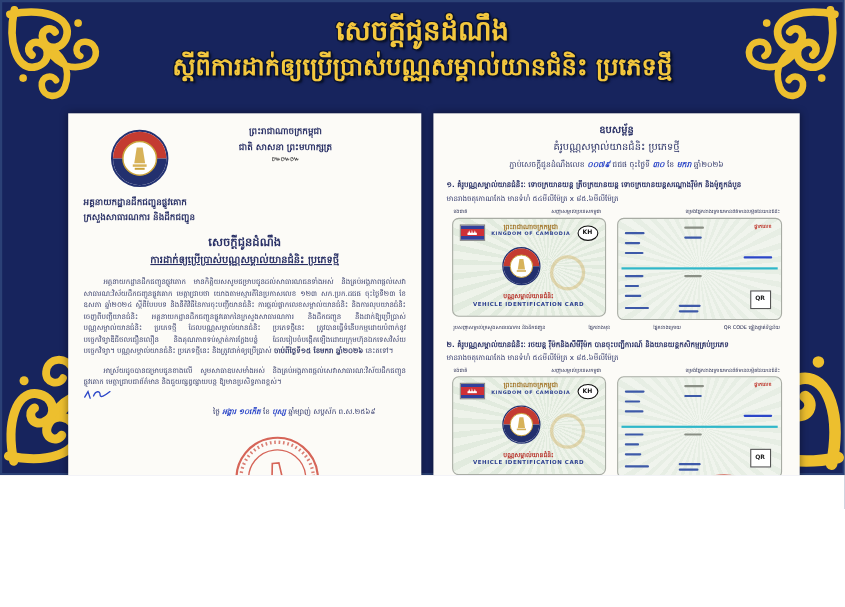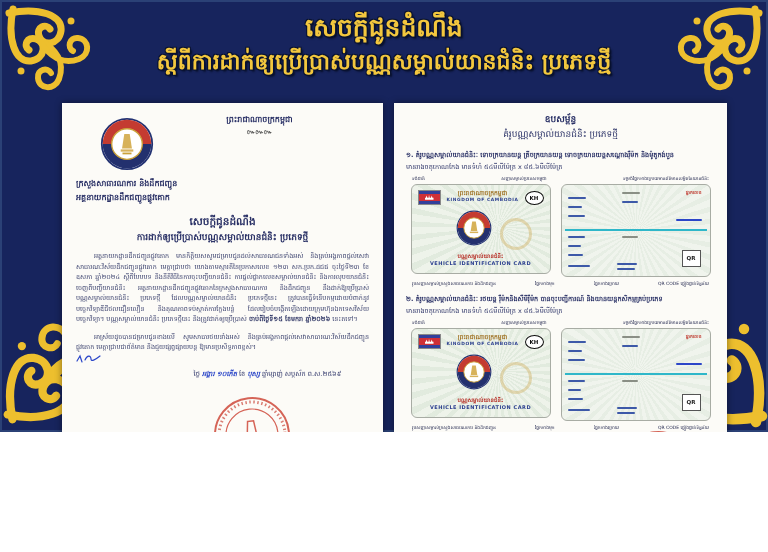--- a/index.html
+++ b/index.html
@@ -26,21 +26,21 @@
   .head-row{display:flex;align-items:flex-start;}
   .seal-wrap{margin-left:24px;margin-top:4px;}
   .kingdom{flex:1;text-align:center;font-weight:bold;font-size:8px;line-height:1.7;padding-right:4px;}
   .kingdom .div{font-size:6px;color:#444;}
   .ministry{margin-top:2px;font-size:8px;font-weight:bold;line-height:1.8;}
   .refline{font-size:8px;font-weight:normal;}
   .hand{color:#2b46c8;font-style:italic;font-weight:bold;}
   .letter-title{text-align:center;margin-top:7px;line-height:1.6;}
   .letter-title .t1{font-size:10.5px;font-weight:bold;}
   .letter-title .t2{font-size:8px;}
-  .letter-title .t3{font-size:9px;font-weight:bold;}
+  .letter-title .t3{font-size:9px;font-weight:bold;text-decoration:underline;}
   .body-par{margin:7px 0 0 0;font-size:6.4px;line-height:1.65;text-align:justify;
             text-indent:18px;color:#343b69;overflow:hidden;}
   .body-par.p1{max-height:104px;}
   .body-par.p2{max-height:38px;}
   .bold-inline{font-weight:bold;}
   .hand-mark{font-size:8px;margin-top:1px;}
   .date-block{margin-top:3px;margin-left:84px;width:215px;text-align:center;font-size:6.6px;line-height:1.8;}
   .stamp{position:absolute;opacity:.85;transform:rotate(-6deg);}
   .stamp.s1{left:150px;top:292px;width:80px;height:80px;}
   .stamp.s2{right:26px;bottom:22px;width:86px;height:86px;}
@@ -145,38 +145,39 @@
           <path d="M3 30 a27 27 0 0 1 54 0 z" fill="#c43b31"></path>
           <path d="M3 30 a27 27 0 0 0 54 0 z" fill="#23306e"></path>
           <circle cx="30" cy="30" r="17" fill="#fff" stroke="#caa23a" stroke-width="1.5"></circle>
           <path d="M27 19 l6 0 l2.5 16 l-11 0 z" fill="#d7b25a"></path>
           <rect x="23" y="36" width="14" height="2.5" fill="#d7b25a"></rect>
           <rect x="25" y="39.5" width="10" height="2" fill="#caa23a"></rect>
         </svg>
       </div>
       <div class="kingdom">
         <div>ព្រះរាជាណាចក្រកម្ពុជា</div>
+        <div>ជាតិ សាសនា ព្រះមហាក្សត្រ</div>
         <div class="div">៚៚៚</div>
       </div>
     </div>
 
     <div class="ministry">
+      <div>អគ្គនាយកដ្ឋានដឹកជញ្ជូនផ្លូវគោក</div>
       <div>ក្រសួងសាធារណការ និងដឹកជញ្ជូន</div>
-      <div>អគ្គនាយកដ្ឋានដឹកជញ្ជូនផ្លូវគោក</div>
     </div>
 
     <div class="letter-title">
       <div class="t1">សេចក្ដីជូនដំណឹង</div>
       <div class="t3">ការដាក់ឲ្យប្រើប្រាស់បណ្ណសម្គាល់យានជំនិះ ប្រភេទថ្មី</div>
     </div>
 
     <p class="body-par p1"><span>អគ្គនាយកដ្ឋានដឹកជញ្ជូនផ្លូវគោក មានកិត្តិយសសូមជម្រាបជូនដល់សាធារណជនទាំងអស់ និងគ្រប់អង្គភាពផ្ដល់សេវាសាធារណៈវិស័យដឹកជញ្ជូនផ្លូវគោក មេត្តាជ្រាបថា យោងតាមស្មារតីនៃប្រកាសលេខ ១២៣ សក.ប្រក.ដជផ ចុះថ្ងៃទី២៣ ខែឧសភា ឆ្នាំ២០២៤ ស្ដីពីបែបបទ និងនីតិវិធីនៃការចុះបញ្ជីយានជំនិះ ការផ្ដល់ផ្លាកលេខសម្គាល់យានជំនិះ និងការលុបយានជំនិះចេញពីបញ្ជីយានជំនិះ អគ្គនាយកដ្ឋានដឹកជញ្ជូនផ្លូវគោកនៃក្រសួងសាធារណការ និងដឹកជញ្ជូន នឹងដាក់ឱ្យប្រើប្រាស់បណ្ណសម្គាល់យានជំនិះ ប្រភេទថ្មី ដែលបណ្ណសម្គាល់យានជំនិះ ប្រភេទថ្មីនេះ ត្រូវបានធ្វើទំនើបកម្មដោយបំពាក់នូវបច្ចេកវិទ្យាឌីជីថលជឿនលឿន និងគុណភាពទប់ស្កាត់ការក្លែងបន្លំ ដែលរៀបចំបង្កើតឡើងដោយក្រុមហ៊ុនឯកទេសវិស័យបច្ចេកវិទ្យា។ បណ្ណសម្គាល់យានជំនិះ ប្រភេទថ្មីនេះ និងត្រូវដាក់ឲ្យប្រើប្រាស់</span>
       <span class="bold-inline">ចាប់ពីថ្ងៃទី១៥ ខែមករា ឆ្នាំ២០២៦</span>
       <span>នេះតទៅ។</span></p>
-    <p class="body-par p2">អាស្រ័យដូចបានជម្រាបជូនខាងលើ សូមសាធារថយនាំងអស់ និងគ្រប់អង្គភាពផ្ដល់សេវាសាធារណៈវិស័យដឹកជញ្ជូនផ្លូវគោក មេត្តាជ្រាបជាព័ត៌មាន និងជួយផ្សព្វផ្សាយបន្ត ឱ្យមានប្រសិទ្ធភាពខ្ពស់។</p>
+    <p class="body-par p2">អាស្រ័យដូចបានជម្រាបជូនខាងលើ សូមសាធាឧបសមាំងអស់ និងគ្រប់អង្គភាពផ្ដល់សេវាសាធារណៈវិស័យដឹកជញ្ជូនផ្លូវគោក មេត្តាជ្រាបជាព័ត៌មាន និងជួយផ្សព្វផ្សាយបន្ត ឱ្យមានប្រសិទ្ធភាពខ្ពស់។</p>
 
     <div class="hand-mark">
       <svg width="26" height="10" viewBox="0 0 26 10">
         <path d="M1 7 l3 -5 l2 6 M9 6 c2 -5 6 -5 6 -1 c0 3 4 1 9 -3" stroke="#2b46c8" stroke-width="1.2" fill="none" stroke-linecap="round"></path>
       </svg>
     </div>
 
     <div class="date-block">
       <div>
         <span>ថ្ងៃ</span>
@@ -200,20 +201,29 @@
     <div class="letter-footer">
       <span>អាសយដ្ឋាន៖ ផ្លូវព្រះនរោត្ដម សង្កាត់ផ្សារថ្មី៣ រាជធានីភ្នំពេញ</span>
       <span>ទូរស័ព្ទ-ទូរសារ៖ (៨៥៥)-២៣ ៤២៧ ៨៤៥ . (៨៥៥)-២៣ ៤២៧ ៨៤៦</span>
     </div>
   </div>
 
   <div class="page annex">
     <div class="annex-head">
       <div class="h1">ឧបសម្ព័ន្ធ</div>
       <div class="h2">គំរូបណ្ណសម្គាល់យានជំនិះ ប្រភេទថ្មី</div>
+      <div class="annex-ref">
+        <span>ភ្ជាប់សេចក្ដីជូនដំណឹងលេខ</span>
+        <span class="hand">០០៧៩</span>
+        <span>ជជផ ចុះថ្ងៃទី</span>
+        <span class="hand">៣០</span>
+        <span>ខែ</span>
+        <span class="hand">មករា</span>
+        <span>ឆ្នាំ២០២៦</span>
+      </div>
     </div>
 
     <p class="sec">១. គំរូបណ្ណសម្គាល់យានជំនិះៈ ទោចក្រយានយន្ដ ត្រីចក្រយានយន្ដ ទោចក្រយានយន្ដសណ្ដោងរ៉ឺម៉ក និងម៉ូតូកង់បួន</p>
     <div class="size-line">មានរាងចតុកោណកែង មានទំហំ ៥៤មីលីម៉ែត្រ x ៨៥.៦មីលីម៉ែត្រ</div>
 
     <div class="lbl-row">
       <span>ទង់ជាតិ</span>
       <span>សញ្ញាសម្គាល់ប្រទេសកម្ពុជា</span>
       <span>ទម្រង់ផ្នែកខាងក្រោយមានព័ត៌មានលម្អិតនៃយានជំនិះ</span>
     </div>

